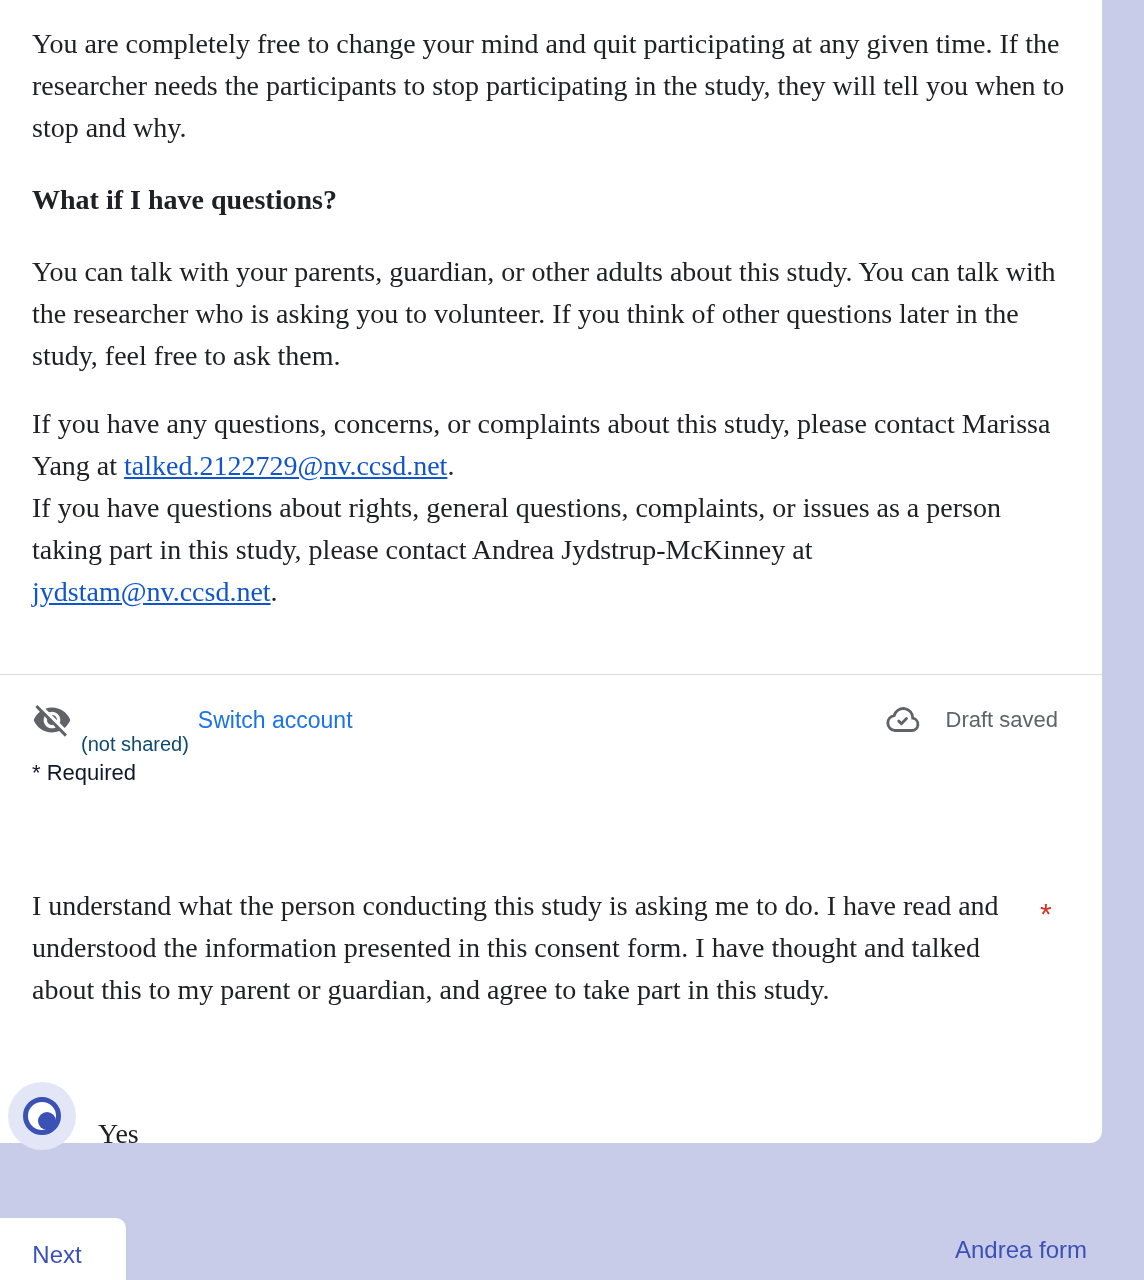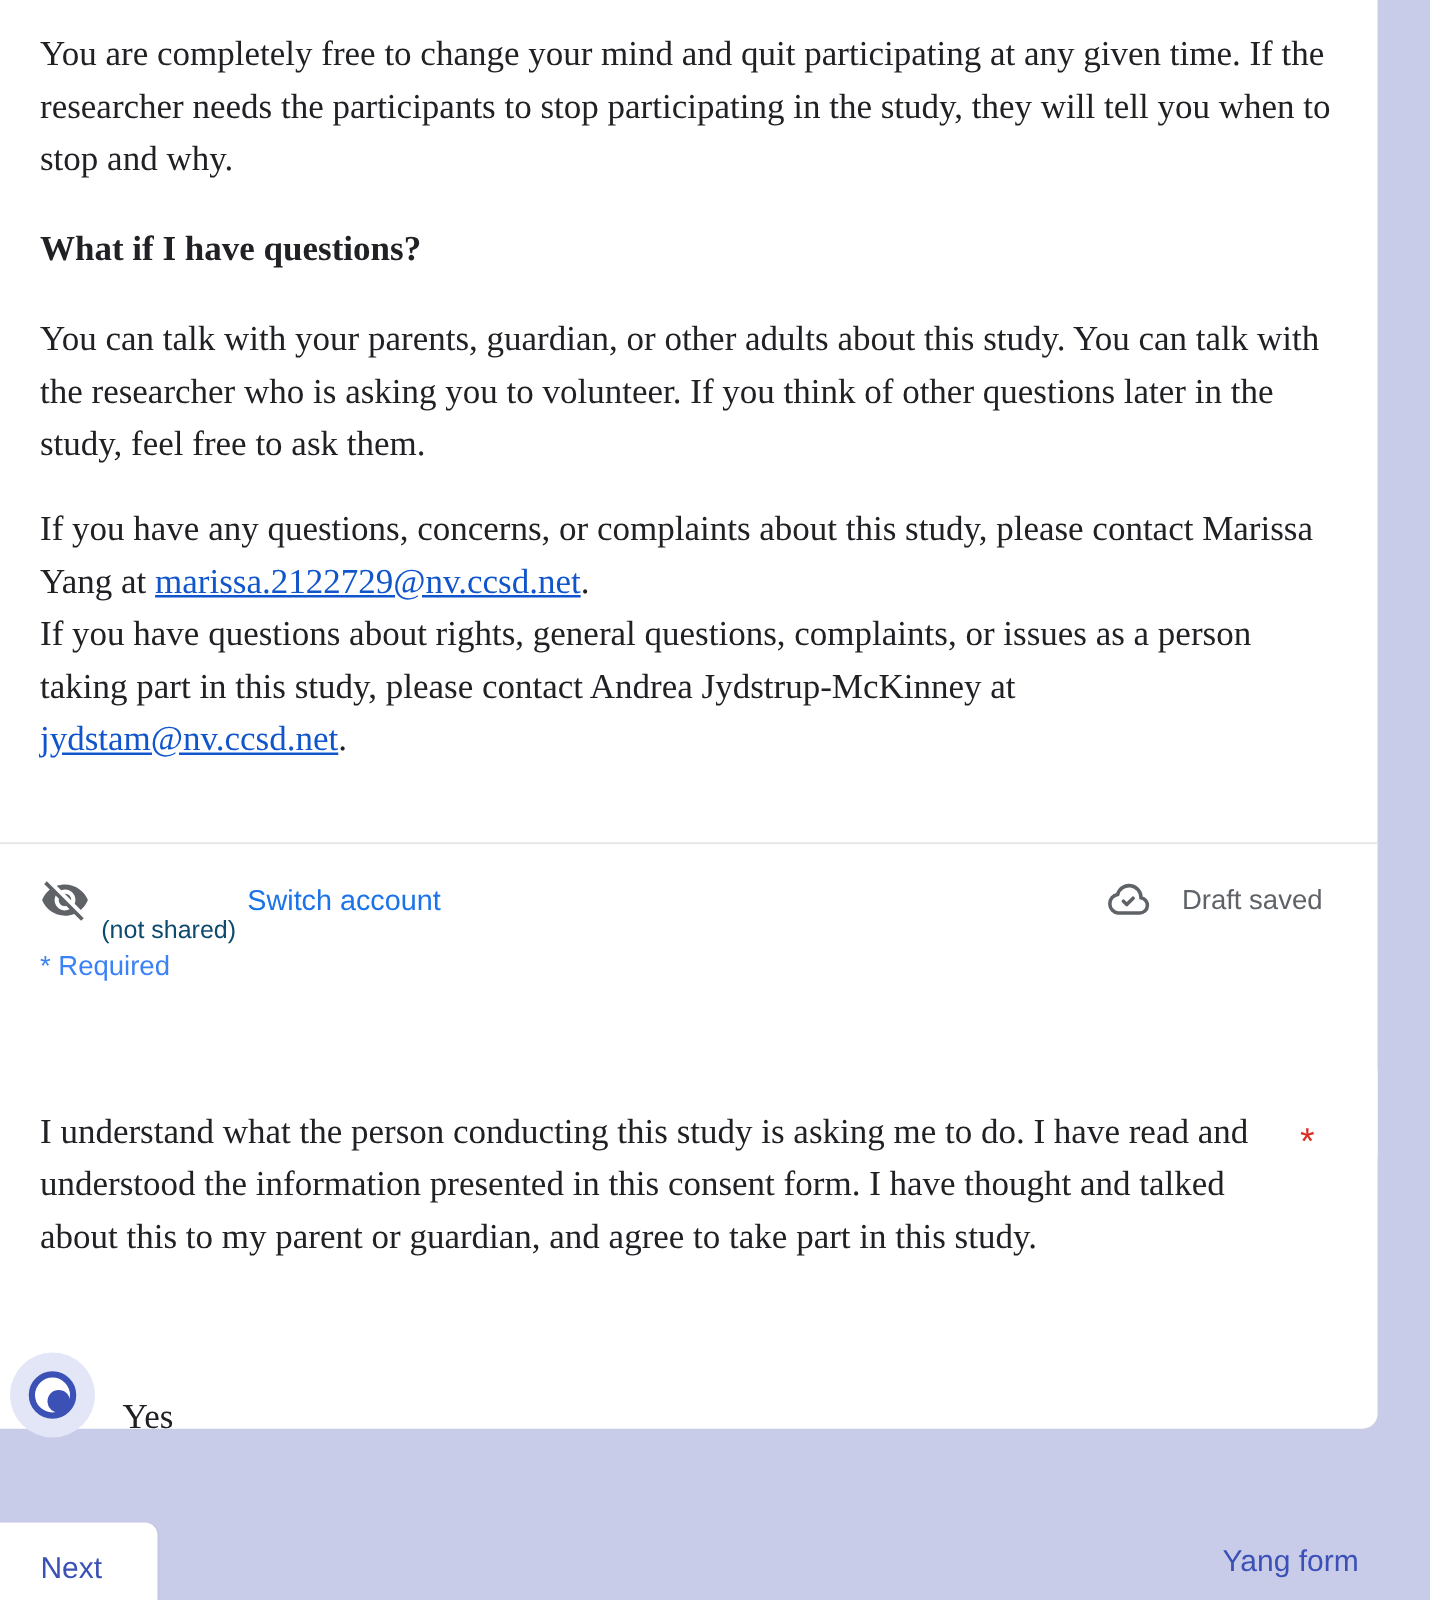--- a/index.html
+++ b/index.html
@@ -72,21 +72,21 @@
   .account-shared { margin-left: 9px; font-size: 20px; color: #0c4a6e; margin-top: 48px; }
   .switch-link { margin-left: 9px; font-size: 23px; color: #1a73e8; text-decoration: none; cursor: pointer; }
   .flex-spacer { flex: 1; }
   .draft-status { margin-left: 24px; font-size: 22px; color: #5f6368; }
 
   .required-note {
     position: absolute;
     top: 760px;
     left: 32px;
     font-size: 22px;
-    color: #3b82f6;
+    color: #0f172a;
   }
 
   .question-text {
     position: absolute;
     top: 40px;
     left: 32px;
     width: 990px;
   }
   .required-asterisk {
     position: absolute;
@@ -183,21 +183,21 @@
   <section class="card" id="consent-card">
     <div class="rich-text">
       <p class="serif first">You are completely free to change your mind and quit participating at any given time. If the
 researcher needs the participants to stop participating in the study, they will tell you when to
 stop and why.</p>
       <h3>What if I have questions?</h3>
       <p class="serif tight">You can talk with your parents, guardian, or other adults about this study. You can talk with
 the researcher who is asking you to volunteer. If you think of other questions later in the
 study, feel free to ask them.</p>
       <p class="serif"><span>If you have any questions, concerns, or complaints about this study, please contact Marissa
-Yang at </span><a class="serif-link">marissa.2122729@nv.ccsd.net</a><span>.
+Yang at </span><a class="serif-link">talked.2122729@nv.ccsd.net</a><span>.
 If you have questions about rights, general questions, complaints, or issues as a person
 taking part in this study, please contact Andrea Jydstrup-McKinney at
 </span><a class="serif-link">jydstam@nv.ccsd.net</a><span>.</span></p>
     </div>
 
     <div class="divider"></div>
 
     <div class="account-row">
       <span class="icon">
         <svg width="40" height="40" viewBox="0 0 24 24" fill="#5f6368">
@@ -229,15 +229,15 @@
       <span class="radio-halo">
         <span class="radio-ring">
           <span class="radio-dot"></span>
         </span>
       </span>
       <span class="radio-label">Yes</span>
     </div>
   </section>
 
   <button class="next-button">Next</button>
-  <button class="clear-form">Yang form</button>
+  <button class="clear-form">Andrea form</button>
 
 </div>
 
 </body></html>

